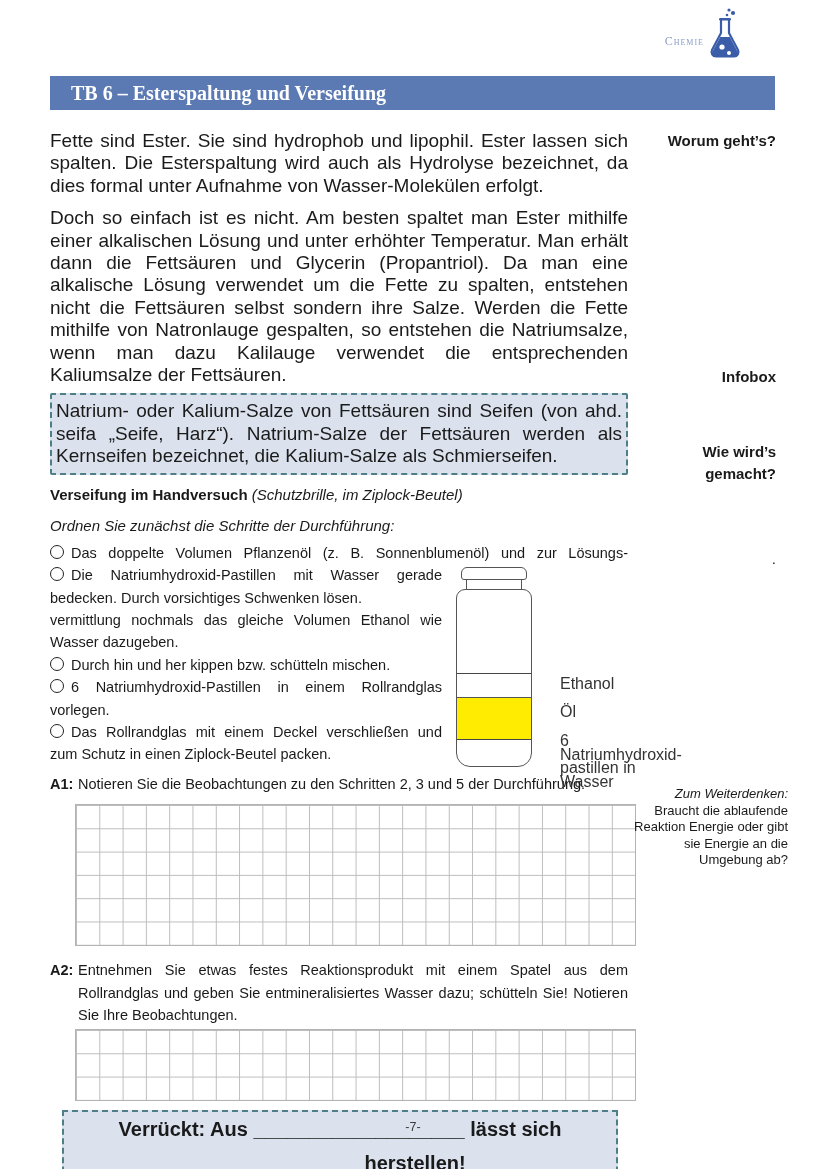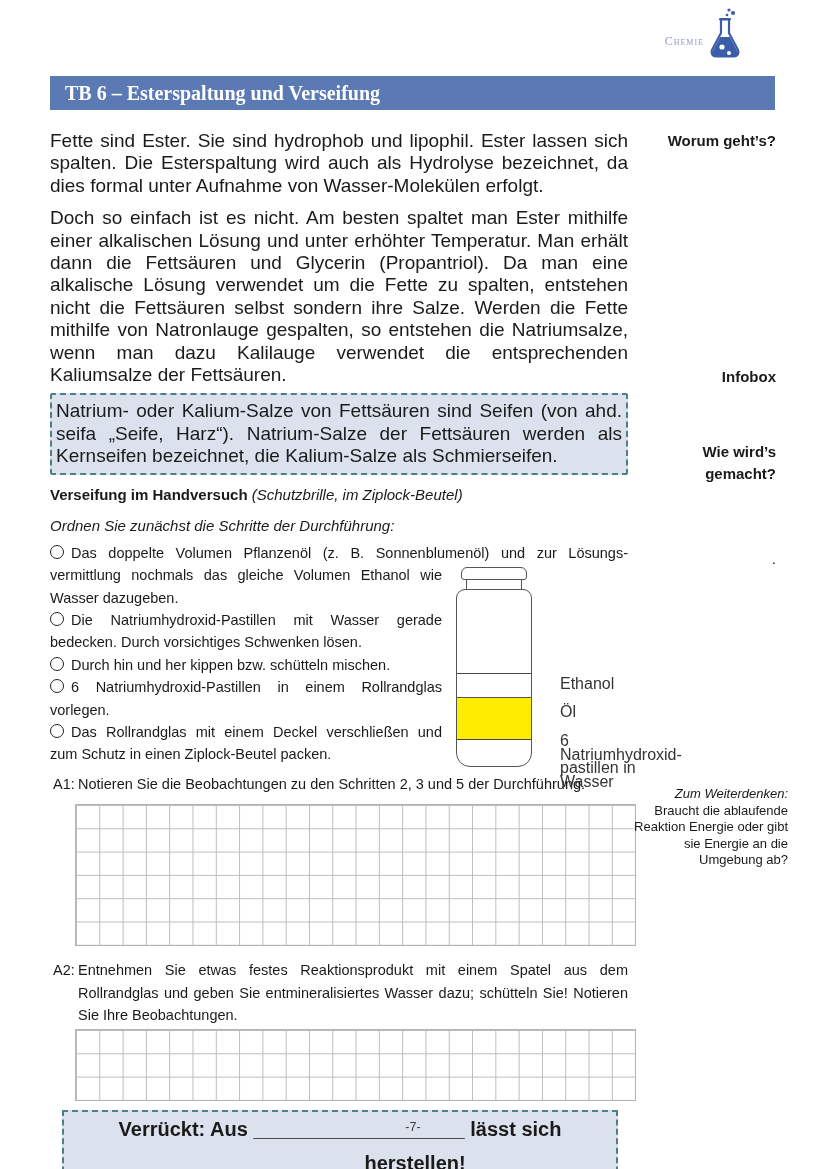--- a/index.html
+++ b/index.html
@@ -17,21 +17,21 @@
     position:absolute;right:78px;top:34px;
     font-family:"Liberation Serif",serif;font-variant:small-caps;
     font-size:12px;color:#8b9cc6;letter-spacing:1px;
   }
   .flask{position:absolute;right:40px;top:6px;}
   .title-bar{
     position:absolute;top:76px;left:50px;width:725px;height:34px;
     background:var(--accent_blue);
   }
   .title-bar h1{
-    margin:0;padding:0 0 0 15px;line-height:34px;
+    margin:0;padding:0 0 0 21px;line-height:34px;
     font-family:"Liberation Serif",serif;font-size:20px;font-weight:bold;color:#fff;
   }
   .main{position:absolute;left:50px;top:110px;width:578px;}
   .main p{margin:0;}
   .body-text{font-size:19px;line-height:22.4px;text-align:justify;}
   .p1{margin-top:20px !important;}
   .p2{margin-top:10px !important;}
   .infobox{
     margin-top:7px;background:var(--box_bg);
     border:2px dashed var(--box_border);border-radius:2px;
@@ -55,21 +55,21 @@
   .jar-body{position:absolute;top:22px;left:0;width:74px;height:176px;border:1.5px solid #555;border-radius:9px 9px 14px 14px;background:#fff;overflow:hidden;}
   .jar-line{position:absolute;top:83px;left:0;right:0;border-top:1.5px solid #444;}
   .jar-oil{position:absolute;top:107px;left:0;right:0;height:41px;background:var(--oil_yellow);border-top:1px solid #555;border-bottom:1.5px solid #444;}
   .jar-label{position:absolute;left:110px;font-size:16px;color:#333;line-height:13.5px;}
   .jl-ethanol{top:110px;}
   .jl-oil{top:138px;}
   .jl-naoh{top:167px;width:84px;}
   .task{display:flex;margin-top:6px;font-size:14.5px;line-height:22.4px;}
   .task-a1{clear:both;margin-top:7px;}
   .task-a2{margin-top:13px;}
-  .task-label{font-weight:normal;flex:none;width:28px;text-align:center;}
+  .task-label{font-weight:bold;flex:none;width:28px;}
   .task-text{flex:1;text-align:justify;}
   .grid{
     margin-left:25px;width:559px;border:1px solid #b3b3b3;
     background-image:
       linear-gradient(to right,#bcbcbc 1px,transparent 1px),
       linear-gradient(to bottom,#bcbcbc 1px,transparent 1px);
     background-size:23.3px 23.3px;
   }
   .grid-a1{margin-top:9px;height:140px;}
   .grid-a2{margin-top:3px;height:70px;}
@@ -137,22 +137,22 @@
           </div>
         </div>
         <div class="jar-label jl-ethanol">Ethanol</div>
         <div class="jar-label jl-oil">Öl</div>
         <div class="jar-label jl-naoh">
           <div>6 Natriumhydroxid-</div>
           <div>pastillen in Wasser</div>
         </div>
       </div>
 
+      <p class="step"><span class="bullet"></span><span>Die Natriumhydroxid-Pastillen mit Wasser gerade bedecken. Durch vorsichtiges Schwenken lösen.</span></p>
       <p class="step">vermittlung nochmals das gleiche Volumen Ethanol wie Wasser dazugeben.</p>
-      <p class="step"><span class="bullet"></span><span>Die Natriumhydroxid-Pastillen mit Wasser gerade bedecken. Durch vorsichtiges Schwenken lösen.</span></p>
       <p class="step"><span class="bullet"></span><span>Durch hin und her kippen bzw. schütteln mischen.</span></p>
       <p class="step"><span class="bullet"></span><span>6 Natriumhydroxid-Pastillen in einem Rollrandglas vorlegen.</span></p>
       <p class="step"><span class="bullet"></span><span>Das Rollrandglas mit einem Deckel verschließen und zum Schutz in einen Ziplock-Beutel packen.</span></p>
     </div>
 
     <div class="task task-a1">
       <span class="task-label">A1:</span>
       <span class="task-text">Notieren Sie die Beobachtungen zu den Schritten 2, 3 und 5 der Durchführung.</span>
     </div>
 

